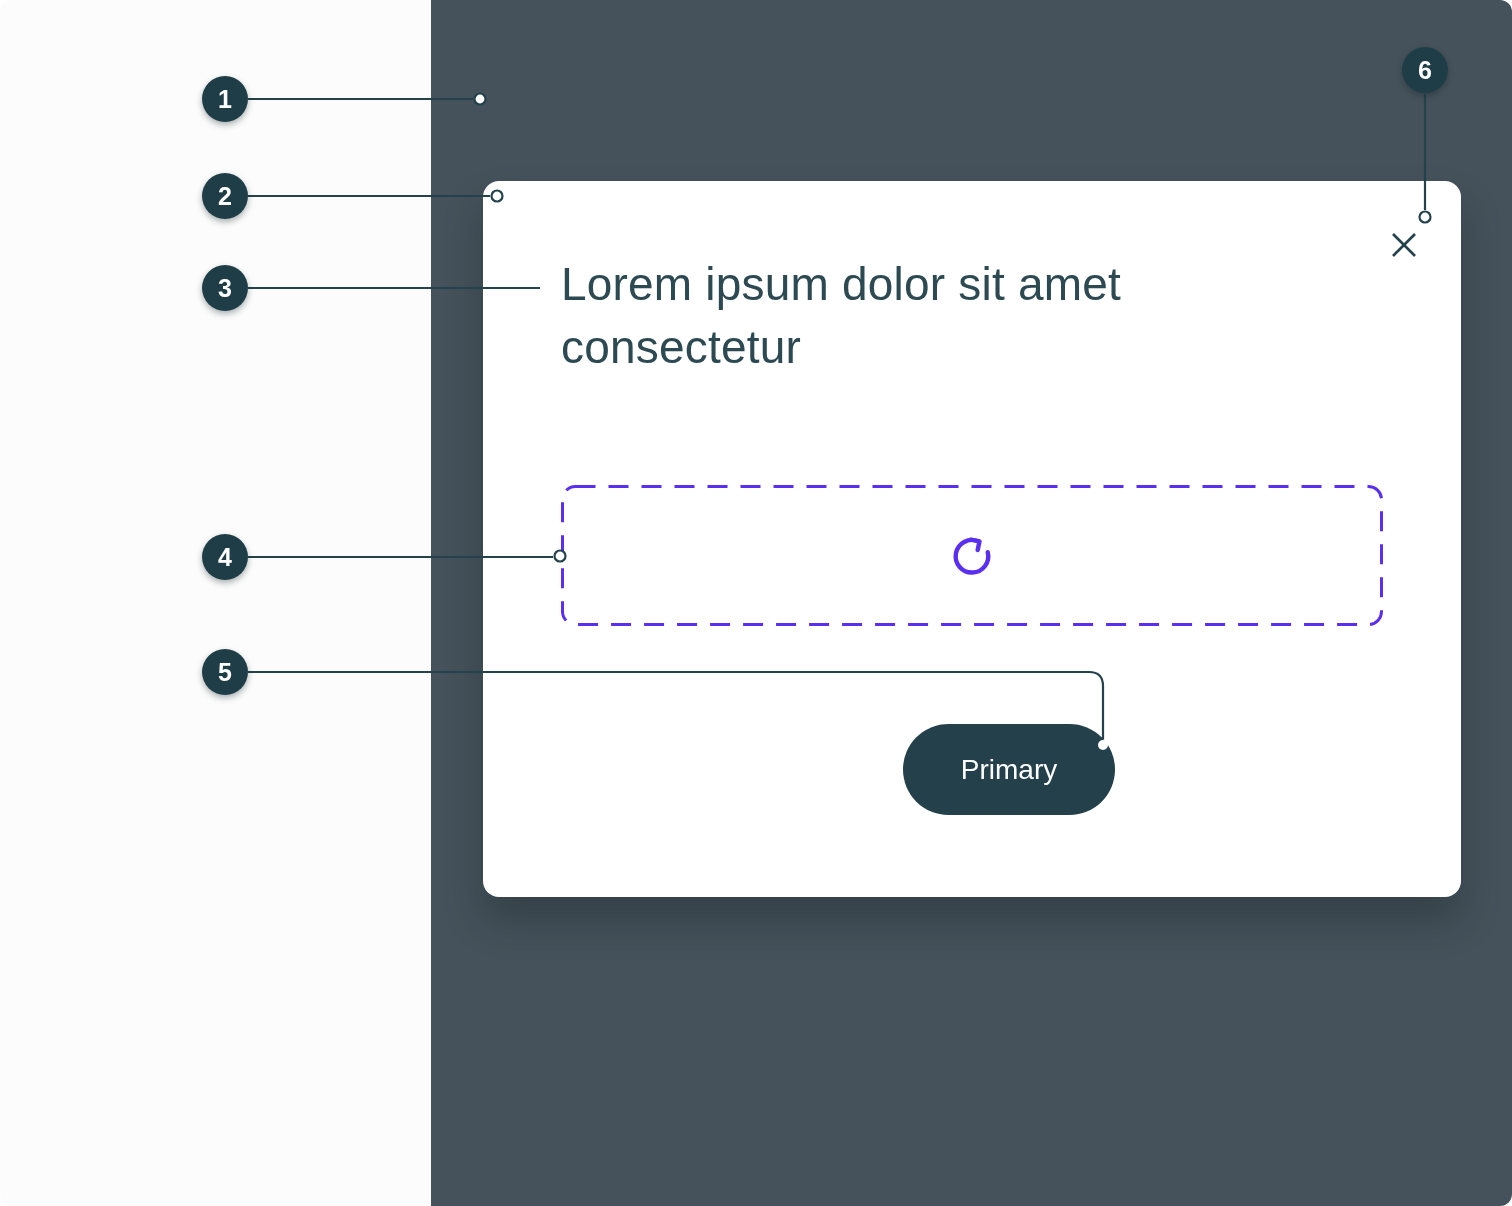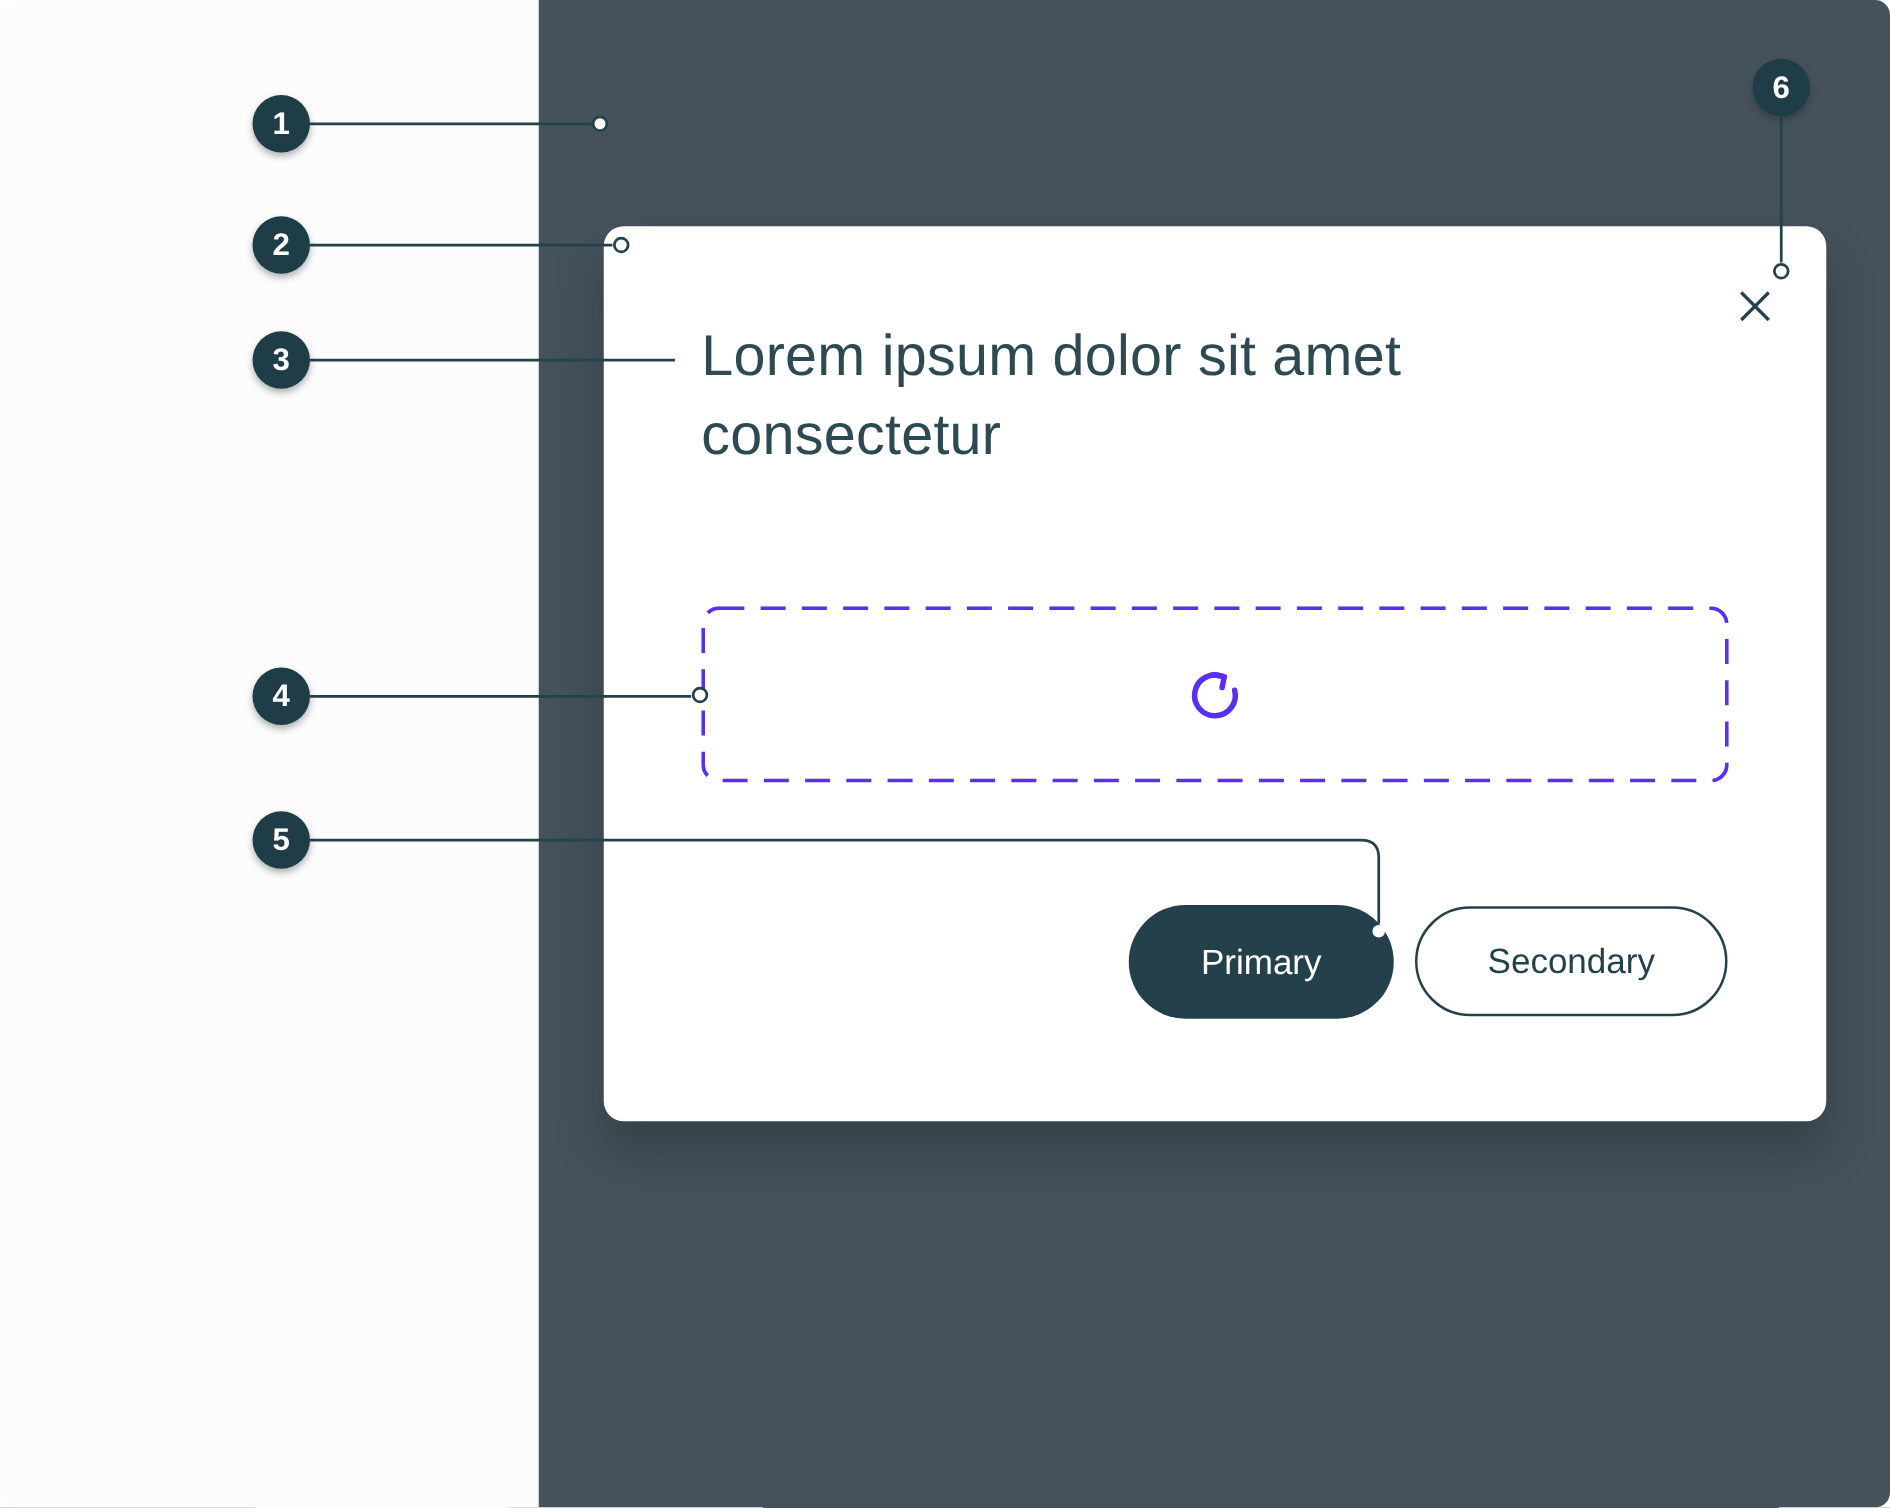--- a/index.html
+++ b/index.html
@@ -92,21 +92,20 @@
         <rect class="dash-rect" x="1.5" y="1.5" width="819" height="138" rx="13" stroke-width="3" stroke-dasharray="20 13"></rect>
       </svg>
       <svg class="refresh" width="46" height="46" viewBox="0 0 48 48">
         <path d="M40.4 20 A17 17 0 1 1 30.5 8.6"></path>
         <path d="M22.6 7 L31.8 8.8 L29.9 17.8"></path>
       </svg>
     </div>
 
     <div class="btn-row">
       <button class="btn btn-primary">Primary</button>
-      <button class="btn btn-secondary">Secondary</button>
     </div>
   </div>
 
   <svg class="callout-svg" width="1512" height="1206" viewBox="0 0 1512 1206">
     <line class="lead" x1="248" y1="99" x2="473" y2="99"></line>
     <circle class="dot-hollow" cx="480" cy="99" r="5.5"></circle>
 
     <line class="lead" x1="248" y1="196" x2="490" y2="196"></line>
     <circle class="dot-hollow" cx="497" cy="196" r="5.5"></circle>
 

